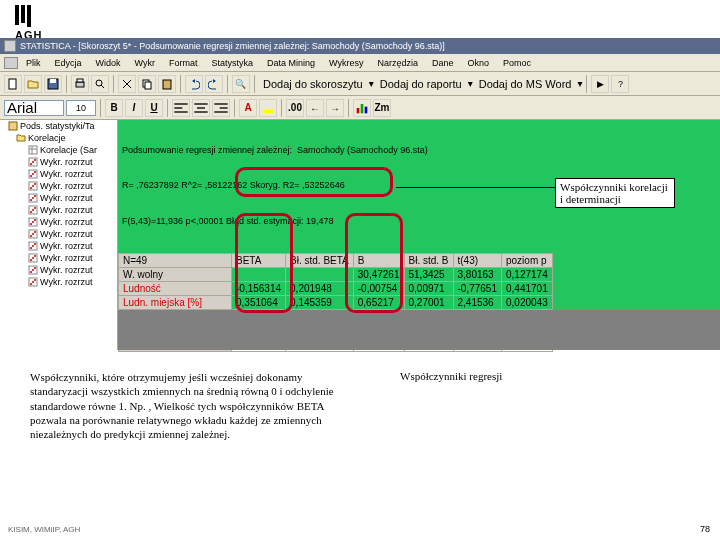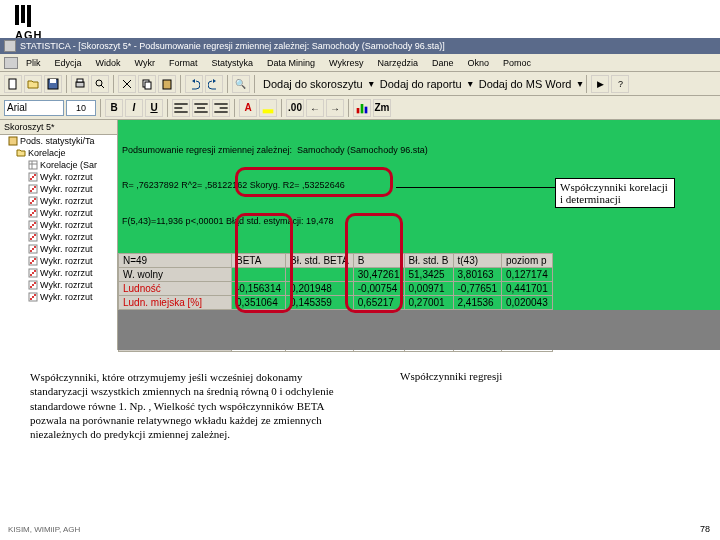--- a/index.html
+++ b/index.html
@@ -14,21 +14,21 @@
   .titlebar { position: absolute; top: 38px; left: 0; right: 0; height: 16px; background: #5a6a8a; color: #fff; font-size: 9px; padding: 2px 4px; display: flex; align-items: center; gap: 4px; }
   .titlebar-icon { width: 12px; height: 12px; background: #d0d0d0; border: 1px solid #888; }
   .menubar { position: absolute; top: 54px; left: 0; right: 0; height: 18px; background: #ece9d8; border-bottom: 1px solid #aca899; display: flex; align-items: center; padding: 0 4px; gap: 2px; }
   .menubar span { padding: 2px 6px; font-size: 9px; cursor: pointer; }
   .toolbar1 { position: absolute; top: 72px; left: 0; right: 0; height: 24px; background: #ece9d8; border-bottom: 1px solid #aca899; display: flex; align-items: center; padding: 0 4px; gap: 2px; }
   .tb-btn { width: 18px; height: 18px; border: 1px solid #d4d0c8; background: #ece9d8; display: flex; align-items: center; justify-content: center; font-size: 9px; cursor: pointer; }
   .tb-btn svg { width: 12px; height: 12px; }
   .tb-sep { width: 1px; height: 18px; background: #aca899; margin: 0 2px; }
   .tb-label { font-size: 11px; padding: 2px 4px; cursor: pointer; }
   .toolbar2 { position: absolute; top: 96px; left: 0; right: 0; height: 24px; background: #ece9d8; border-bottom: 1px solid #aca899; display: flex; align-items: center; padding: 0 4px; gap: 2px; }
-  .font-sel { width: 60px; height: 16px; border: 1px solid #7f9db9; background: #fff; font-size: 10px; padding: 0 2px; }
+  .font-sel { width: 60px; height: 16px; border: 1px solid #7f9db9; background: #fff; font-size: 15px; padding: 0 2px; }
   .size-sel { width: 30px; height: 16px; border: 1px solid #7f9db9; background: #fff; font-size: 9px; padding: 0 2px; text-align: center; }
   .fmt-btn { width: 18px; height: 18px; border: 1px solid #d4d0c8; background: #ece9d8; font-size: 10px; font-weight: bold; display: flex; align-items: center; justify-content: center; cursor: pointer; }
   .tree { position: absolute; top: 120px; left: 0; width: 118px; height: 230px; background: #fff; border-right: 1px solid #aca899; overflow: hidden; }
   .tree-tab { background: #ece9d8; border-bottom: 1px solid #aca899; font-size: 9px; padding: 2px 4px; }
   .tree-item { font-size: 9px; padding: 1px 2px 1px 8px; display: flex; align-items: center; gap: 2px; white-space: nowrap; }
   .tree-item.l1 { padding-left: 16px; }
   .tree-item.l2 { padding-left: 28px; }
   .tree-icon { width: 10px; height: 10px; display: inline-block; }
   .main { position: absolute; top: 120px; left: 118px; right: 0; height: 230px; background: #22c55e; }
   .header-text { font-size: 9px; padding: 2px 4px; line-height: 1.3; color: #000; white-space: pre; }
@@ -206,21 +206,20 @@
       <svg viewBox="0 0 12 12">
         <rect x="2" y="6" width="2" height="4" fill="#c00"></rect>
         <rect x="5" y="3" width="2" height="7" fill="#0a0"></rect>
         <rect x="8" y="5" width="2" height="5" fill="#00c"></rect>
       </svg>
     </div>
   <div class="fmt-btn">Zm</div>
 </div>
 
 <div class="tree">
-  <div class="tree-tab">Skoroszyt 5*</div>
   <div id="tree-body">
       <div class="tree-item l0">
         <svg class="tree-icon" viewBox="0 0 10 10">
           <rect x="1" y="1" width="8" height="8" fill="#f0d080" stroke="#806000"></rect>
         </svg>
         <span>Pods. statystyki/Ta</span>
       </div>
       <div class="tree-item l1">
         <svg class="tree-icon" viewBox="0 0 10 10">
           <path d="M1 2h3l1 1h4v5H1z" fill="#f7e08c" stroke="#8a6d00"></path>

